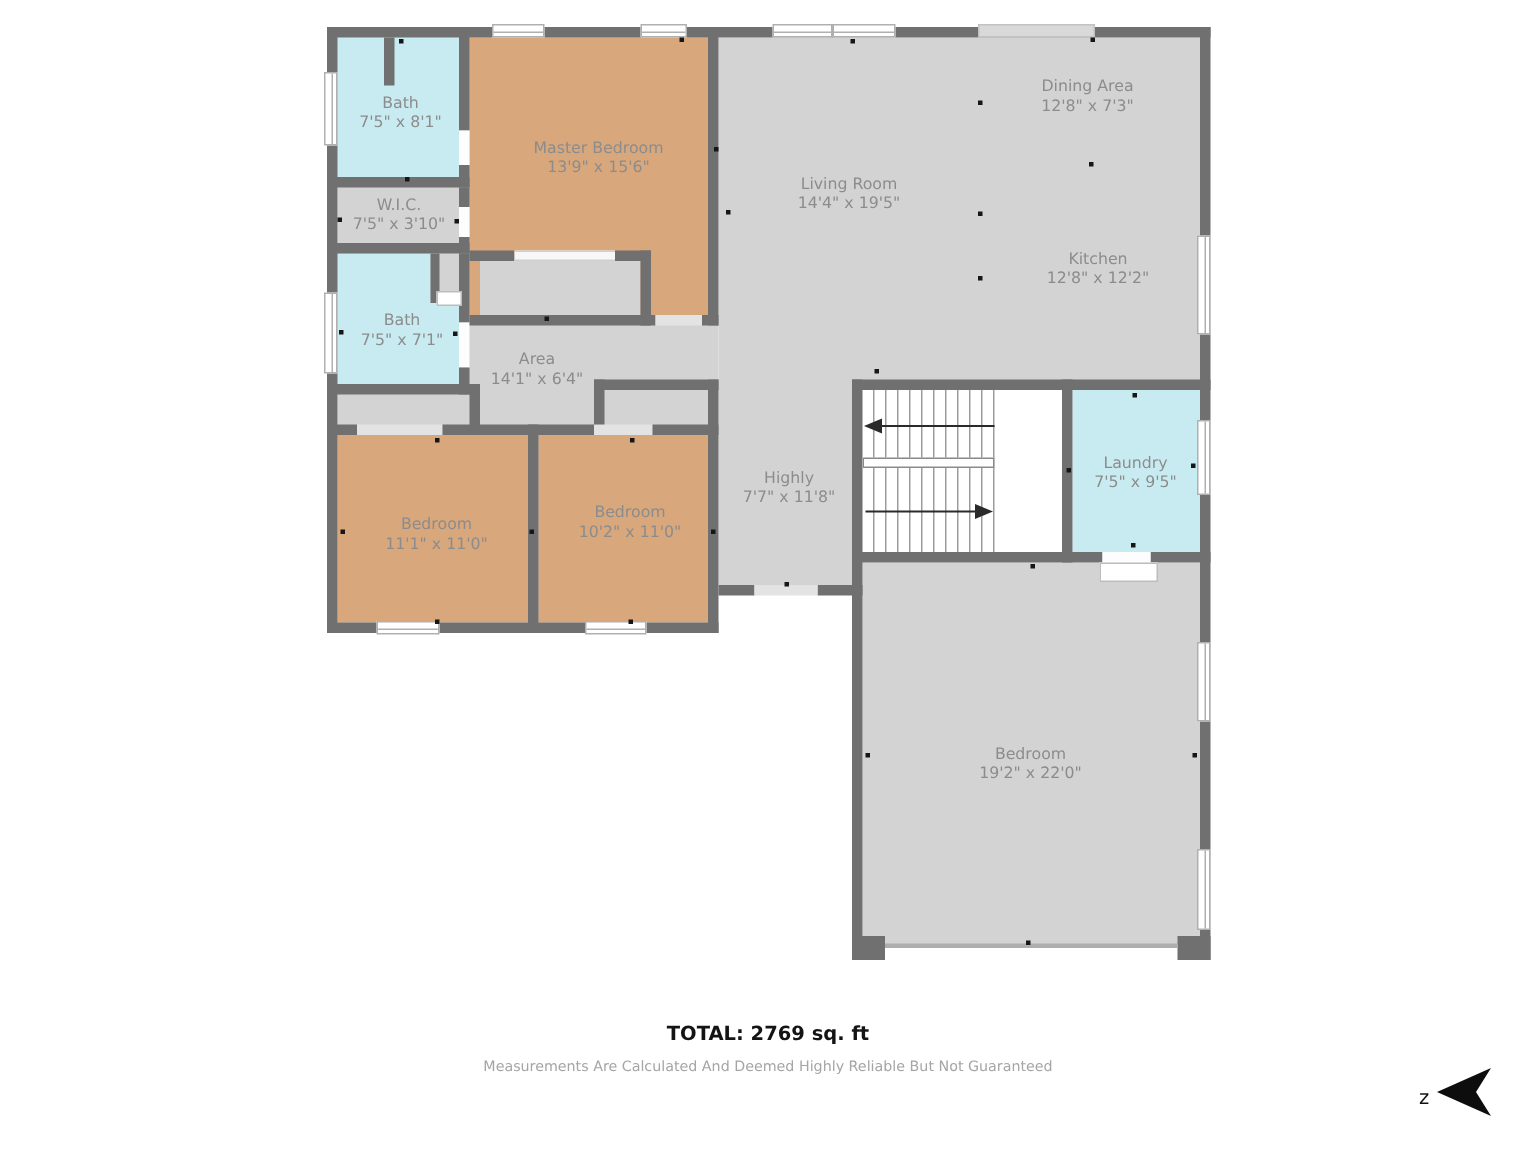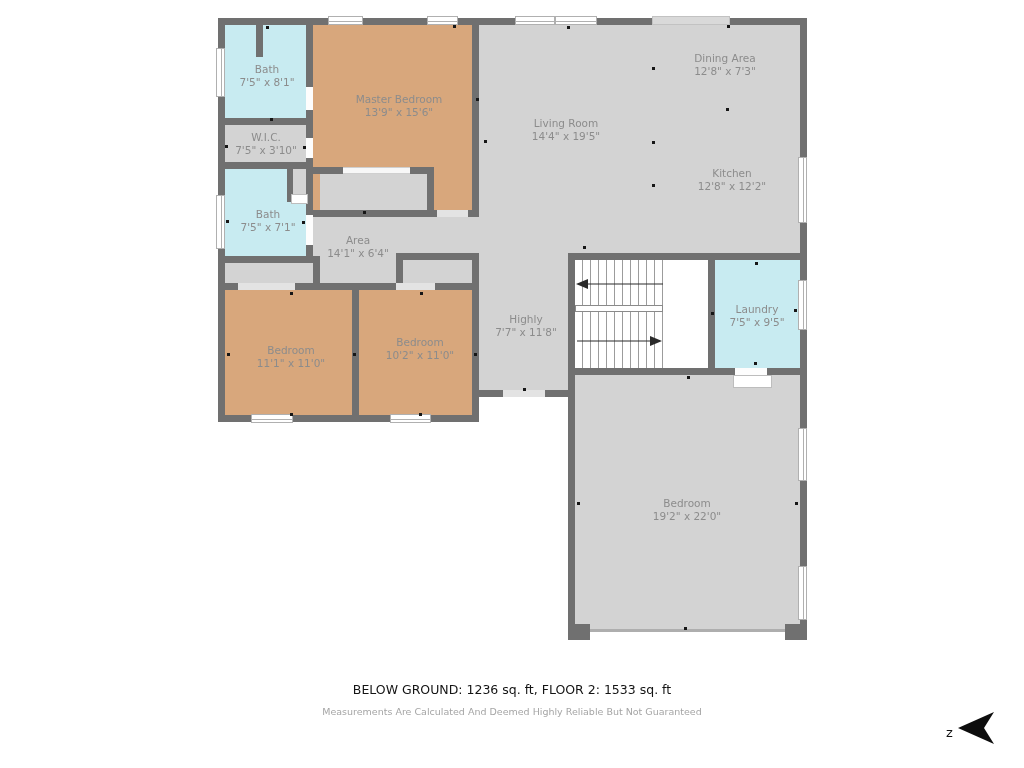--- a/index.html
+++ b/index.html
@@ -219,21 +219,21 @@
   <div class="rlabel" style="left:420px;top:349px">
     <div>Bedroom</div>
     <div>10'2" x 11'0"</div>
   </div>
   <div class="rlabel" style="left:687px;top:510px">
     <div>Bedroom</div>
     <div>19'2" x 22'0"</div>
   </div>
 
   <div id="footer">
-    <div class="f-line">BELOW GROUND: 1236 sq. ft, FLOOR 2: 1533 sq. ft</div>
+    <div class="f-total">TOTAL: 2769 sq. ft</div>
     <div class="f-disc">Measurements Are Calculated And Deemed Highly Reliable But Not Guaranteed</div>
   </div>
 
   <div id="compass">
     <span class="z">z</span>
     <svg width="40" height="36" viewBox="0 0 40 36">
       <polygon points="2,18 38,2 28,18 38,34" fill="#0d0d0d"></polygon>
     </svg>
   </div>
 

